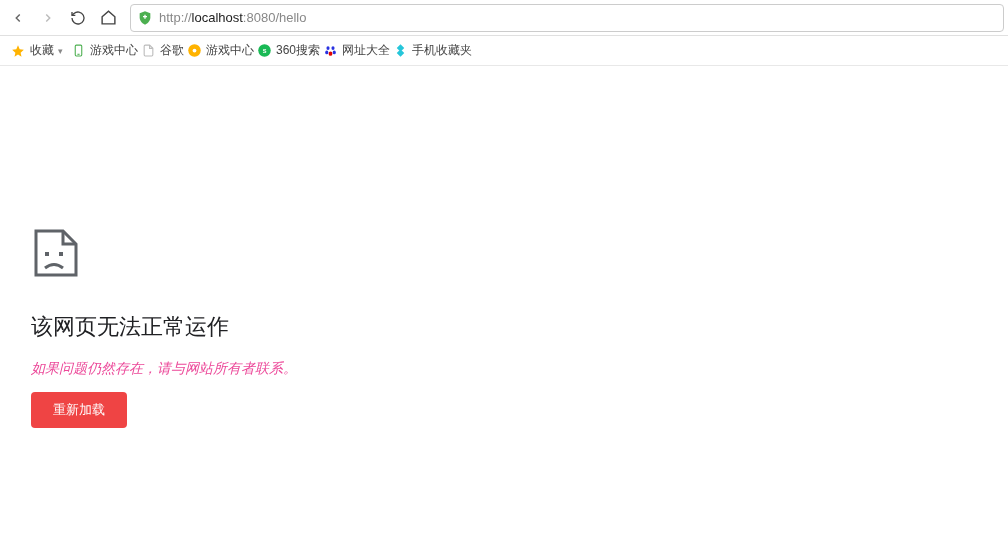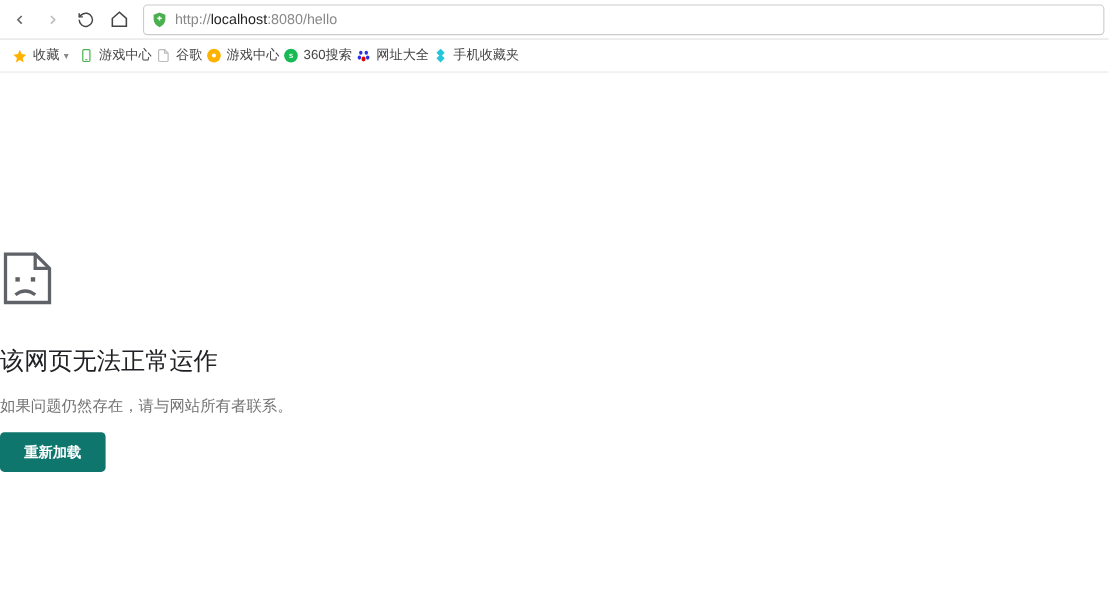--- a/index.html
+++ b/index.html
@@ -70,49 +70,50 @@
     .bm-icon {
       width: 16px; height: 16px;
       display: flex; align-items: center; justify-content: center;
       flex-shrink: 0;
     }
     .dropdown-caret {
       width: 10px; color: #888; font-size: 9px;
     }
     .content {
       padding-top: 160px;
+      margin-left: 31px;
     }
     .error-icon {
       margin-bottom: 28px;
     }
     .error-title {
       font-size: 22px;
       color: #202124;
       font-weight: 400;
       margin-bottom: 18px;
     }
     .error-msg {
       font-size: 14px;
-      color: #737373;
+      color: #ec4899;
       margin-bottom: 14px;
+      font-style: italic;
     }
     .error-code {
       font-size: 12px;
       color: #5f6368;
       margin-bottom: 50px;
     }
     .reload-btn {
-      background: #0f766e;
+      background: #ef4444;
       color: #fff;
       border: none;
       padding: 9px 22px;
       font-size: 13px;
       border-radius: 4px;
       cursor: pointer;
-      font-weight: bold;
     }
   </style>
 </head>
 <body>
 
 <div class="toolbar">
   <div class="nav-btn">
     <svg width="14" height="14" viewBox="0 0 24 24" fill="none" stroke="#666" stroke-width="2.5">
         <polyline points="15 18 9 12 15 6"></polyline>
       </svg>

